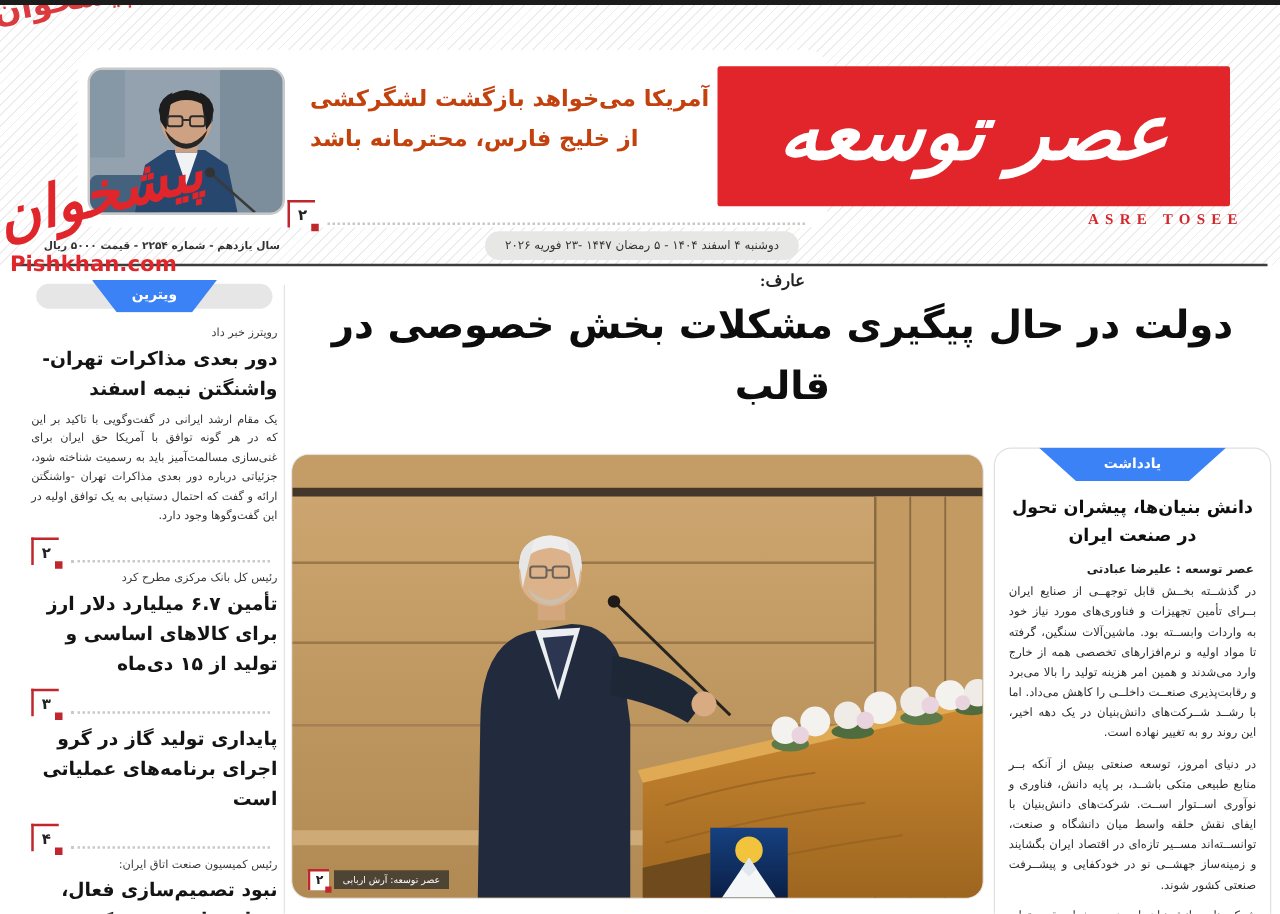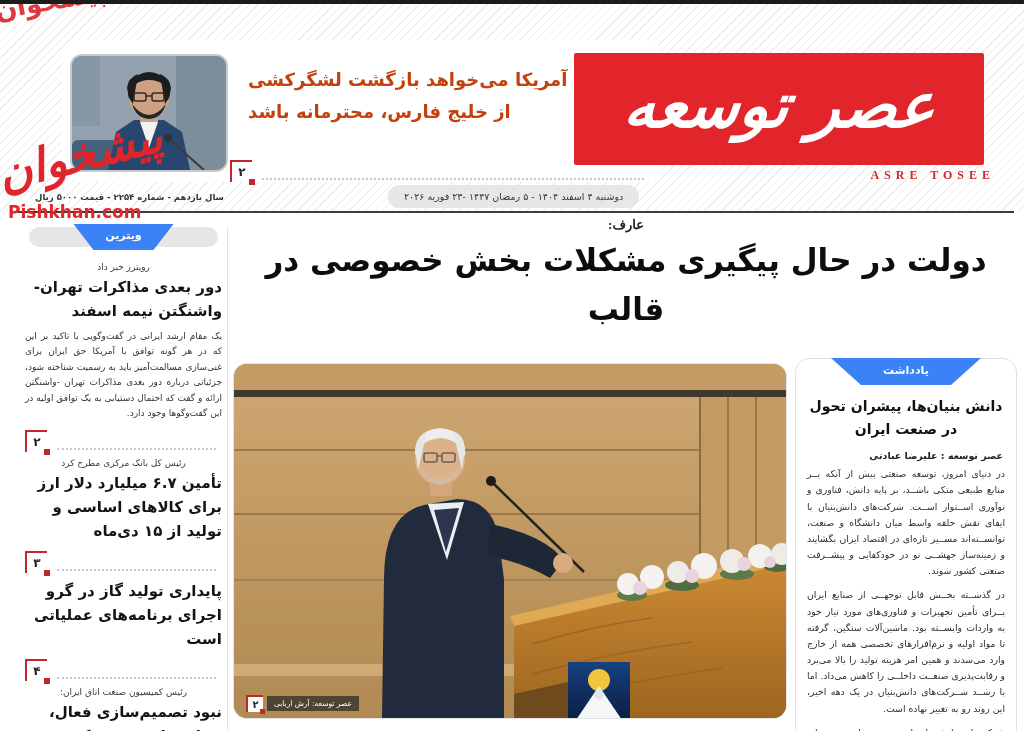--- a/index.html
+++ b/index.html
@@ -55,21 +55,21 @@
   .sidebar { position:absolute; left:25px; top:224px; width:197px; direction:rtl; }
   .ribbon-pill { position:relative; height:26px; margin-bottom:12px; }
   .ribbon-pill .pill { position:absolute; left:4px; right:4px; top:3px; height:20px;
     background:#e6e6e6; border-radius:10px; }
   .trapezoid { background:#3b82f6; color:#fff; font-size:11px; font-weight:bold; text-align:center;
     clip-path:polygon(0 0,100% 0,80% 100%,20% 100%); }
   .ribbon-pill .trapezoid { position:absolute; left:50%; transform:translateX(-50%); top:0;
     width:100px; height:26px; line-height:24px; }
 
   .story { margin-bottom:6px; }
-  .story-kicker { font-size:9px; color:#3a3a3a; text-align:center; margin-bottom:3px; }
+  .story-kicker { font-size:9px; color:#3a3a3a; text-align:right; margin-bottom:3px; }
   .story-title { font-size:15px; font-weight:bold; color:#141414; text-align:right; line-height:1.6; }
   .story-body { font-size:9px; color:#333; text-align:justify; line-height:1.72; margin-top:6px; }
 
   .badge-row { display:flex; direction:ltr; align-items:flex-end; margin-top:8px; }
   .page-badge { position:relative; width:22px; height:22px; display:flex; align-items:center;
     justify-content:center; font-size:12px; font-weight:bold; color:#222;
     border-top:2px solid #c0272d; border-left:2px solid #c0272d; background:#fff; }
   .page-badge::after { content:""; position:absolute; right:-3px; bottom:-3px; width:6px; height:6px; background:#c0272d; }
   .leader { flex:1; border-top:2px dotted #c9c9c9; margin:0 6px 2px 10px; }
 
@@ -284,17 +284,17 @@
   <div class="photo-caption-row">
     <div class="mini-badge">۲</div>
     <div class="photo-credit">عصر توسعه: آرش اربابی</div>
   </div>
 </div>
 
 <div class="note-card">
   <div class="trapezoid note-ribbon">یادداشت</div>
   <div class="note-title">دانش بنیان‌ها، پیشران تحول در صنعت ایران</div>
   <div class="note-byline">عصر توسعه : علیرضا عبادتی</div>
+  <div class="note-par">در گذشــته بخــش قابل توجهــی از صنایع ایران بــرای تأمین تجهیزات و فناوری‌های مورد نیاز خود به واردات وابســته بود. ماشین‌آلات سنگین، گرفته تا مواد اولیه و نرم‌افزارهای تخصصی همه از خارج وارد می‌شدند و همین امر هزینه تولید را بالا می‌برد و رقابت‌پذیری صنعــت داخلــی را کاهش می‌داد. اما با رشــد شــرکت‌های دانش‌بنیان در یک دهه اخیر، این روند رو به تغییر نهاده است.</div>
   <div class="note-par">در دنیای امروز، توسعه صنعتی بیش از آنکه بــر منابع طبیعی متکی باشــد، بر پایه دانش، فناوری و نوآوری اســتوار اســت. شرکت‌های دانش‌بنیان با ایفای نقش حلقه واسط میان دانشگاه و صنعت، توانســته‌اند مســیر تازه‌ای در اقتصاد ایران بگشایند و زمینه‌ساز جهشــی نو در خودکفایی و پیشــرفت صنعتی کشور شوند.</div>
-  <div class="note-par">در گذشــته بخــش قابل توجهــی از صنایع ایران بــرای تأمین تجهیزات و فناوری‌های مورد نیاز خود به واردات وابســته بود. ماشین‌آلات سنگین، گرفته تا مواد اولیه و نرم‌افزارهای تخصصی همه از خارج وارد می‌شدند و همین امر هزینه تولید را بالا می‌برد و رقابت‌پذیری صنعــت داخلــی را کاهش می‌داد. اما با رشــد شــرکت‌های دانش‌بنیان در یک دهه اخیر، این روند رو به تغییر نهاده است.</div>
   <div class="note-par">شرکت‌های دانش‌بنیان امروز در خط مقدم تولید فناوری بومی قرار دارند. آنچه پیش‌تر در دانشــگاه‌ها در قالب پایان‌نامه یا طرح پژوهشــی باقی می‌ماند، اکنون به‌صورت محصول و فناوری در خدمت صنعت درآمده است.</div>
 
 </div>
 
 </body></html>

